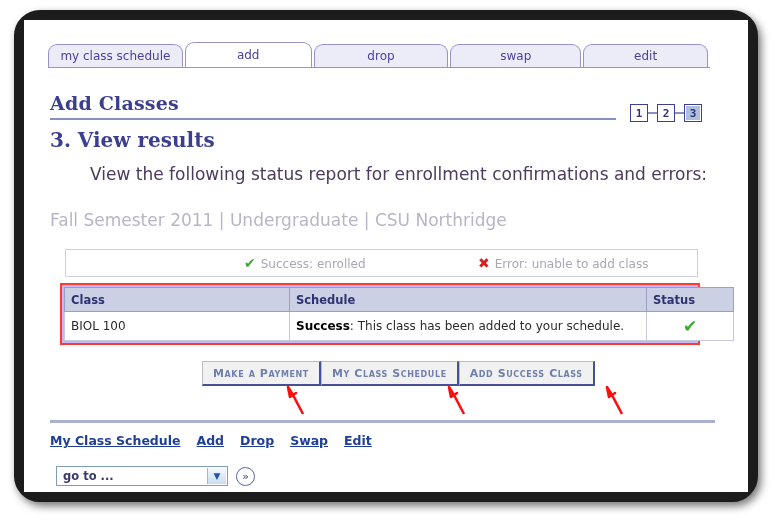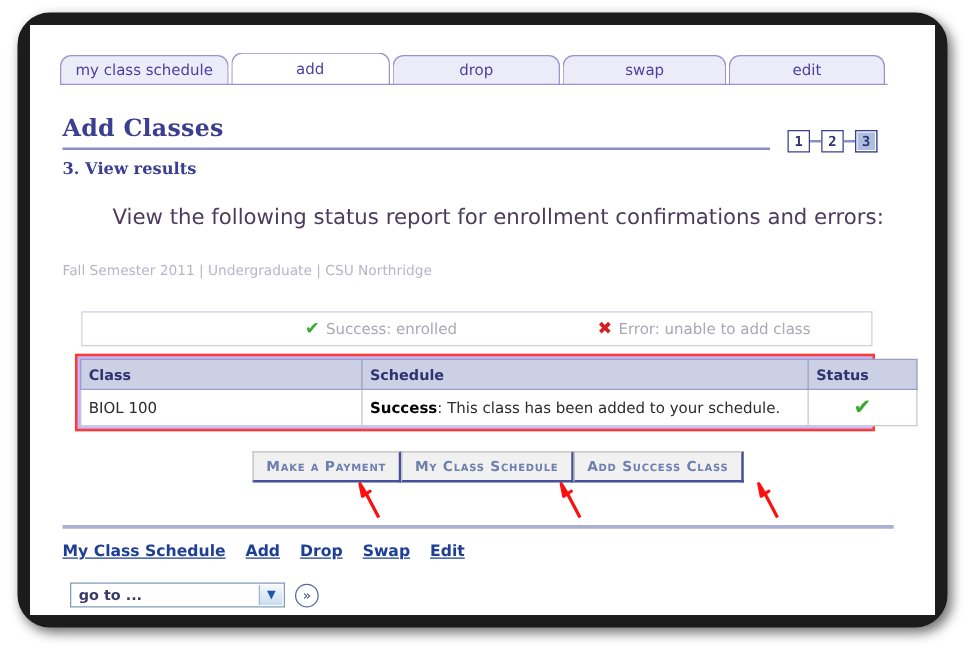--- a/index.html
+++ b/index.html
@@ -104,36 +104,36 @@
     top: 98px;
     width: 566px;
     height: 2px;
     background: #8890c4;
   }
   #step-title {
     position: absolute;
     left: 26px;
     top: 108px;
     font-family: "DejaVu Serif", "Liberation Serif", serif;
-    font-size: 13px;
+    font-size: 20px;
     font-weight: bold;
     color: #3b3f8f;
   }
   #instruction {
     position: absolute;
     left: 66px;
     top: 144px;
     font-size: 17px;
     color: #4c3b5c;
   }
   #termline {
     position: absolute;
     left: 26px;
     top: 190px;
-    font-size: 11px;
+    font-size: 17px;
     color: #b9b4c6;
   }
 
   
   #steps {
     position: absolute;
     left: 606px;
     top: 84px;
     display: flex;
     align-items: center;

